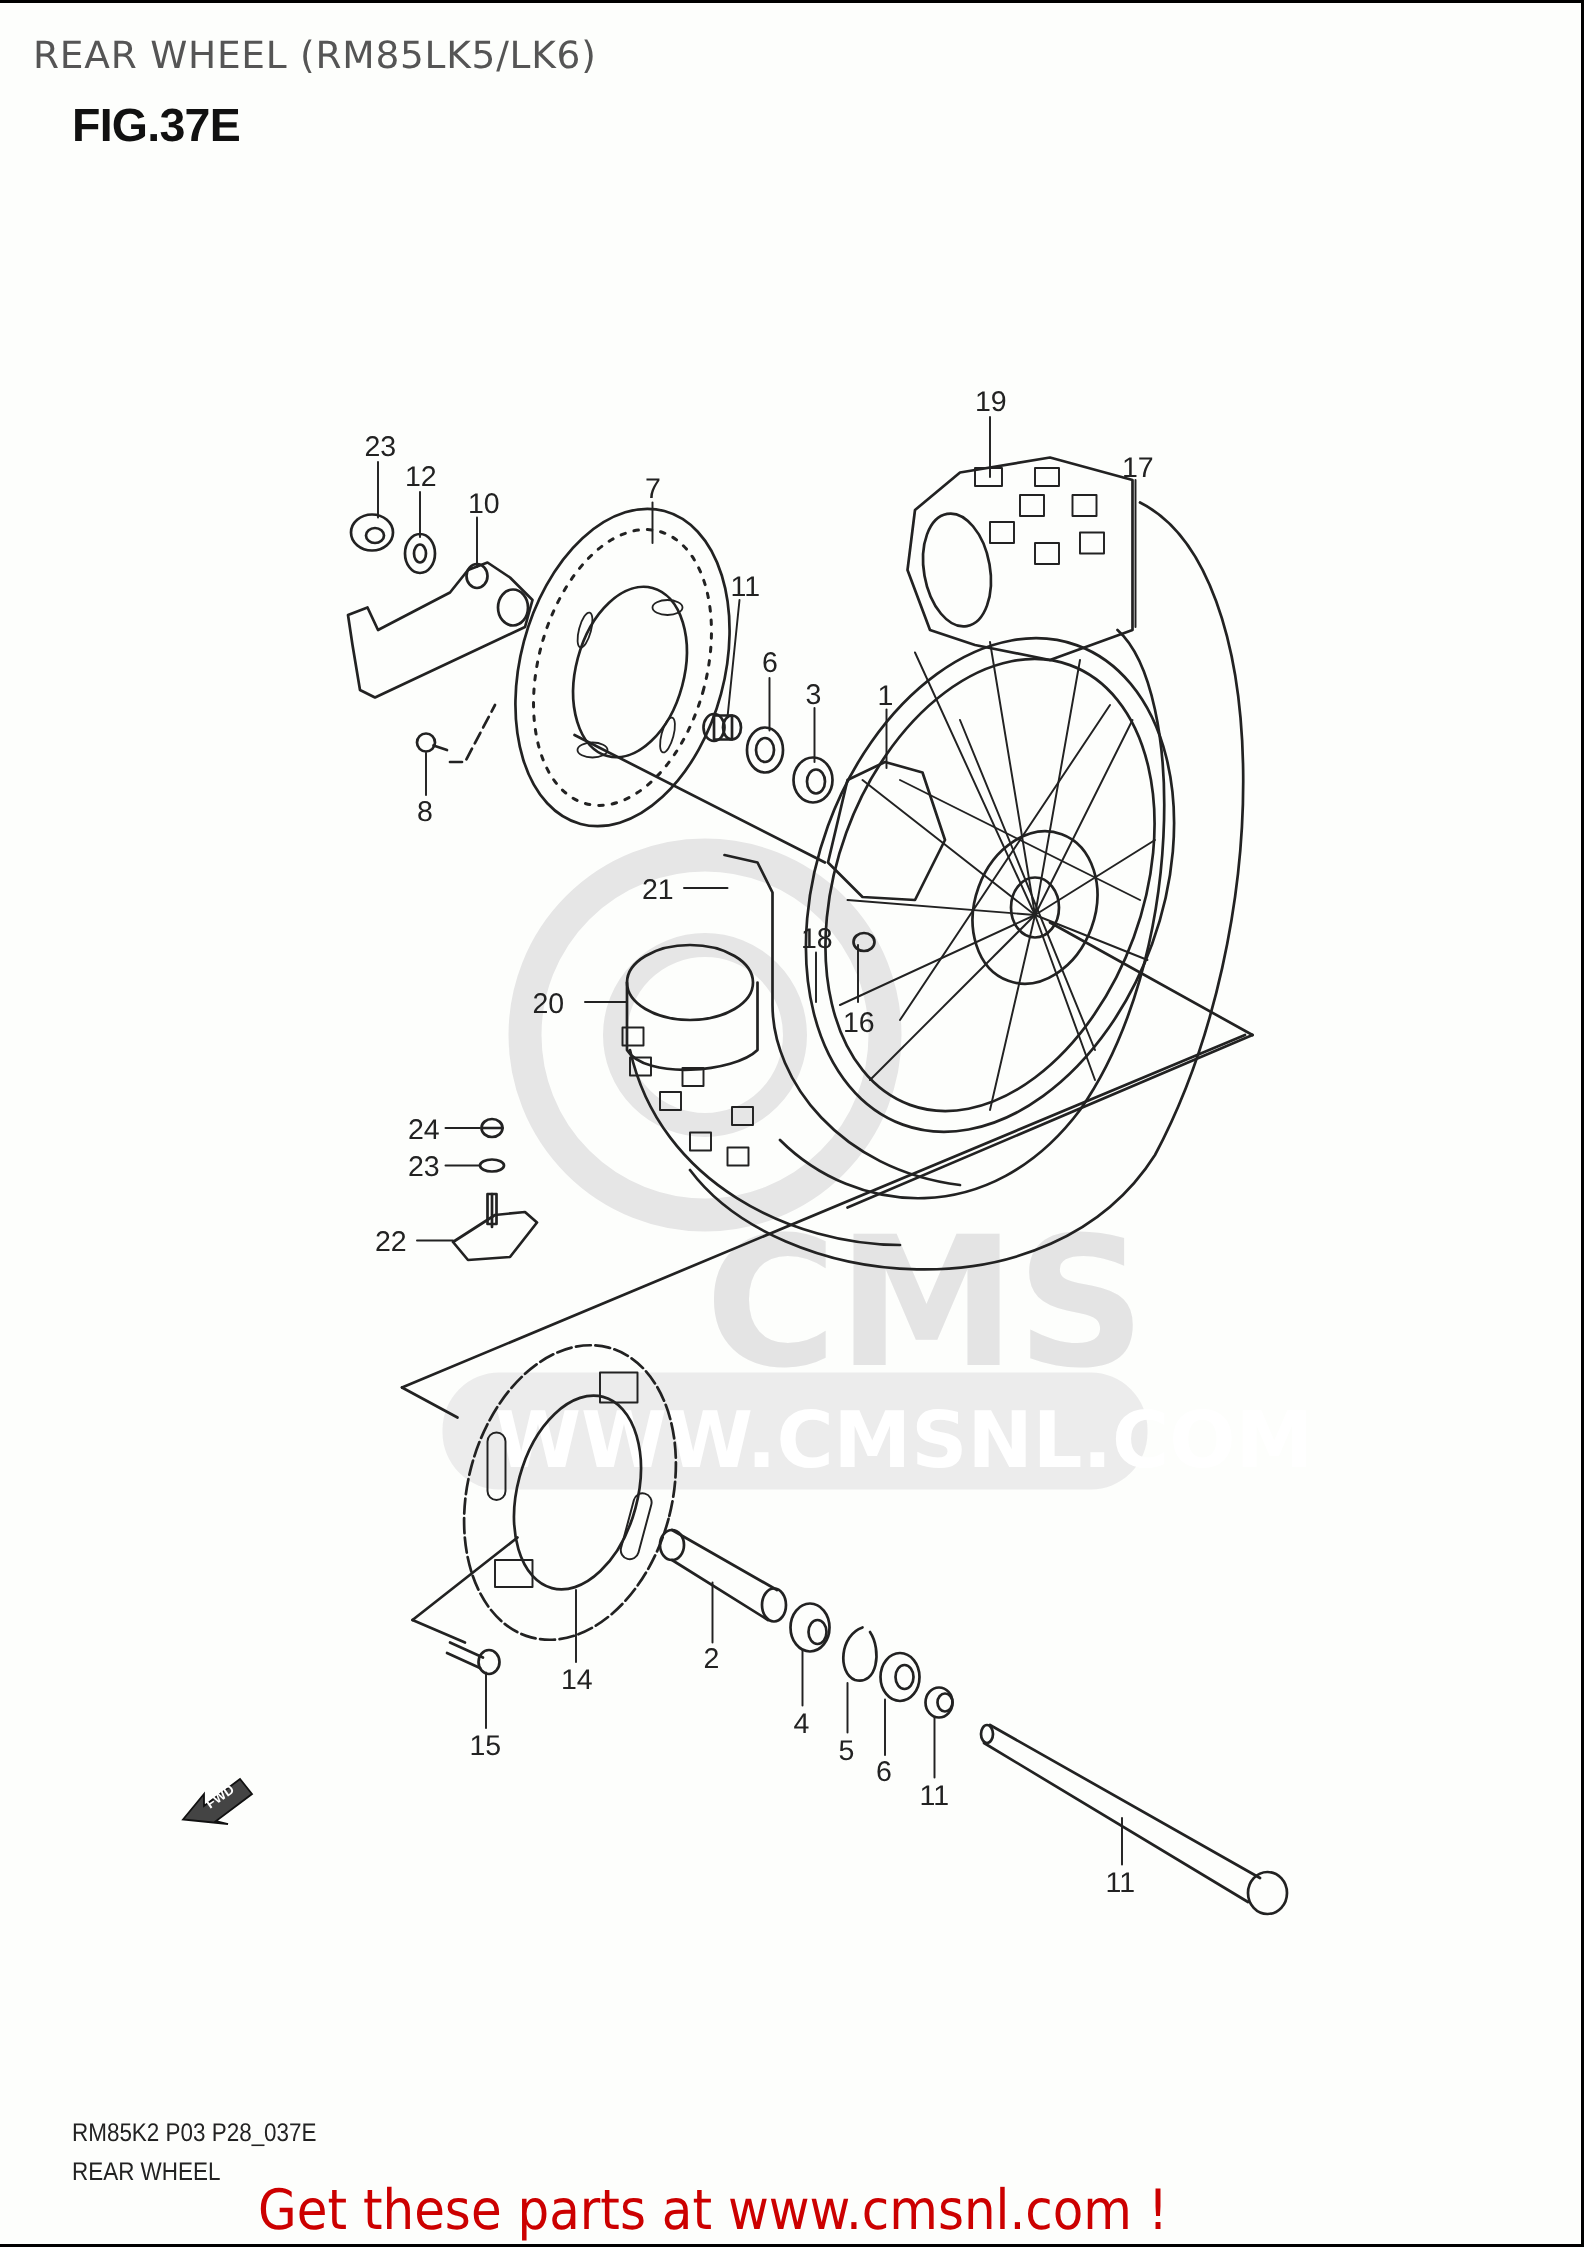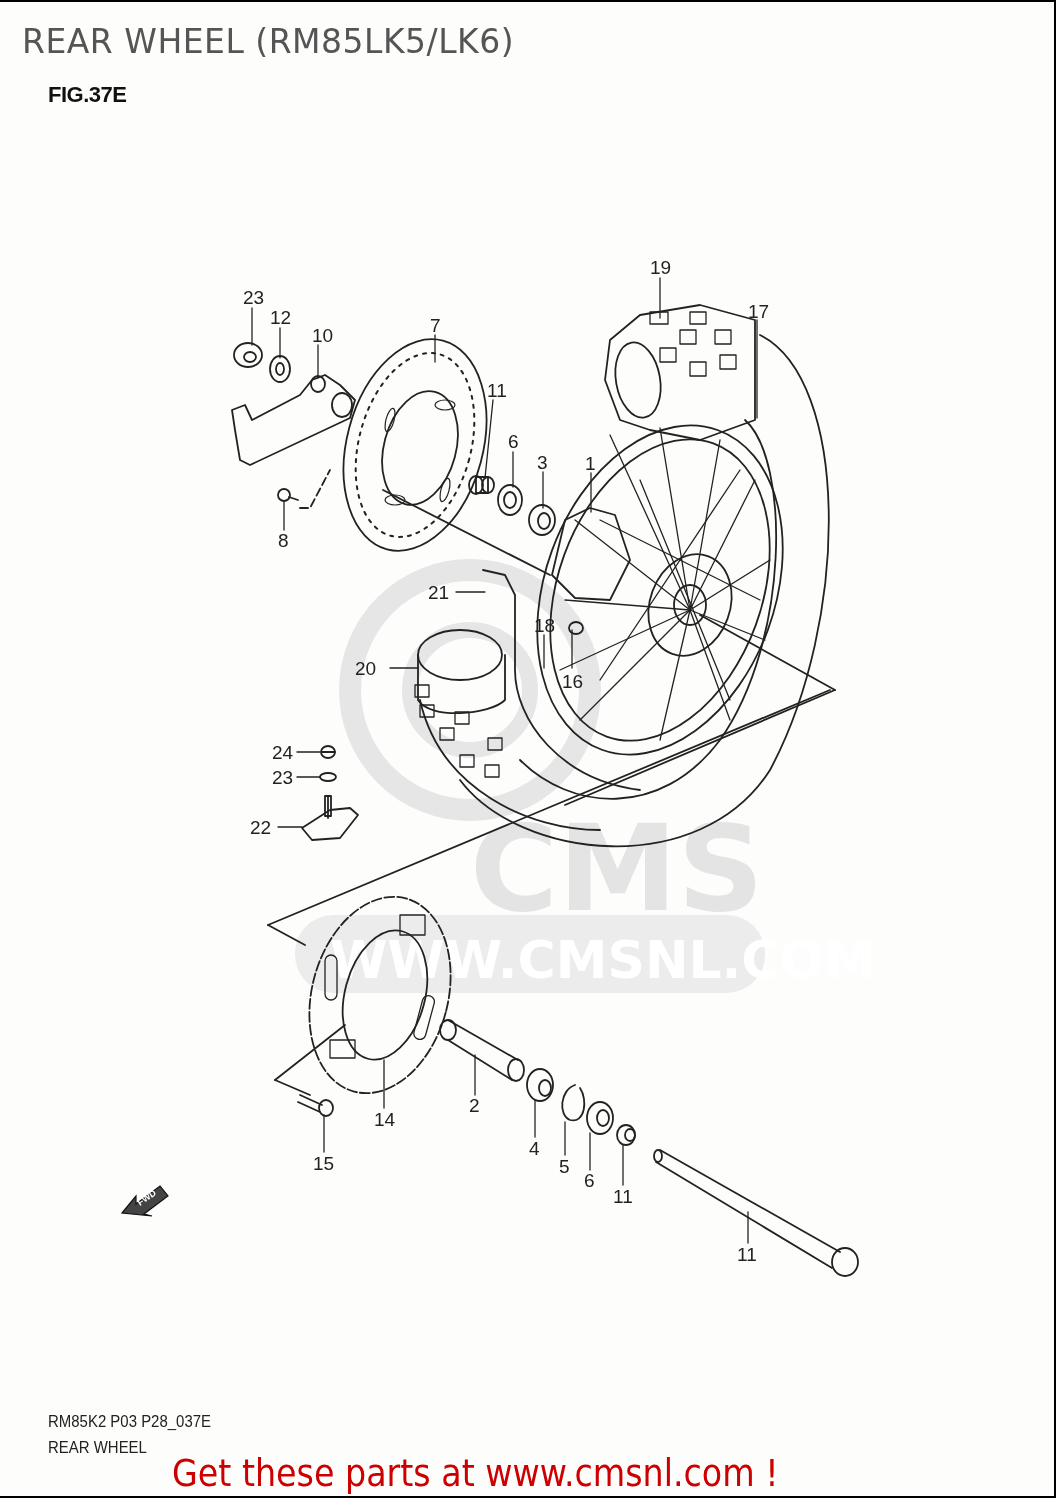--- a/index.html
+++ b/index.html
@@ -1,23 +1,23 @@
 <!DOCTYPE html>
 <html><head>
 <meta charset="utf-8">
 <style>
   html, body { margin: 0; padding: 0; background: #ffffff; }
   body { width: 1058px; height: 1500px; position: relative; overflow: hidden;
          font-family: "DejaVu Sans", sans-serif; }
   .frame { position: absolute; left: 0; top: 0; width: 1056px; height: 1498px;
            border-top: 2px solid #000; border-right: 2px solid #000; border-bottom: 2px solid #000;
            box-sizing: border-box; background: #fdfefc; }
-  .page-title { position: absolute; left: 22px; top: 22px; font-size: 33px; color: #555;
+  .page-title { position: absolute; left: 22px; top: 22px; font-size: 25px; color: #555;
                 letter-spacing: 0.5px; font-family: "DejaVu Sans", sans-serif; }
-  .fig-title { position: absolute; left: 48px; top: 82px; font-size: 22px; font-weight: bold; color: #111;
+  .fig-title { position: absolute; left: 48px; top: 66px; font-size: 31px; font-weight: bold; color: #111;
                font-family: "Liberation Sans", sans-serif; letter-spacing: -0.5px; text-align: center; }
   svg.diagram { position: absolute; left: 0; top: 0; width: 1058px; height: 1500px; }
   .callout { font-family: "Liberation Sans", sans-serif; font-size: 19px; fill: #222; }
   .code { position: absolute; left: 48px; top: 1412px; font-size: 17px; color: #222;
           font-family: "Liberation Sans", sans-serif; transform: scaleX(0.88); transform-origin: left; }
   .caption { position: absolute; left: 48px; top: 1438px; font-size: 17px; color: #222;
              font-family: "Liberation Sans", sans-serif; transform: scaleX(0.88); transform-origin: left; }
   .promo { position: absolute; left: 172px; top: 1452px; font-size: 37px; color: #cc0000;
            font-family: "DejaVu Sans", sans-serif; text-decoration: none; transform: scaleX(0.9); transform-origin: left; }
   .wm { fill: #e4e4e4; font-family: "DejaVu Sans", sans-serif; font-weight: bold; }

